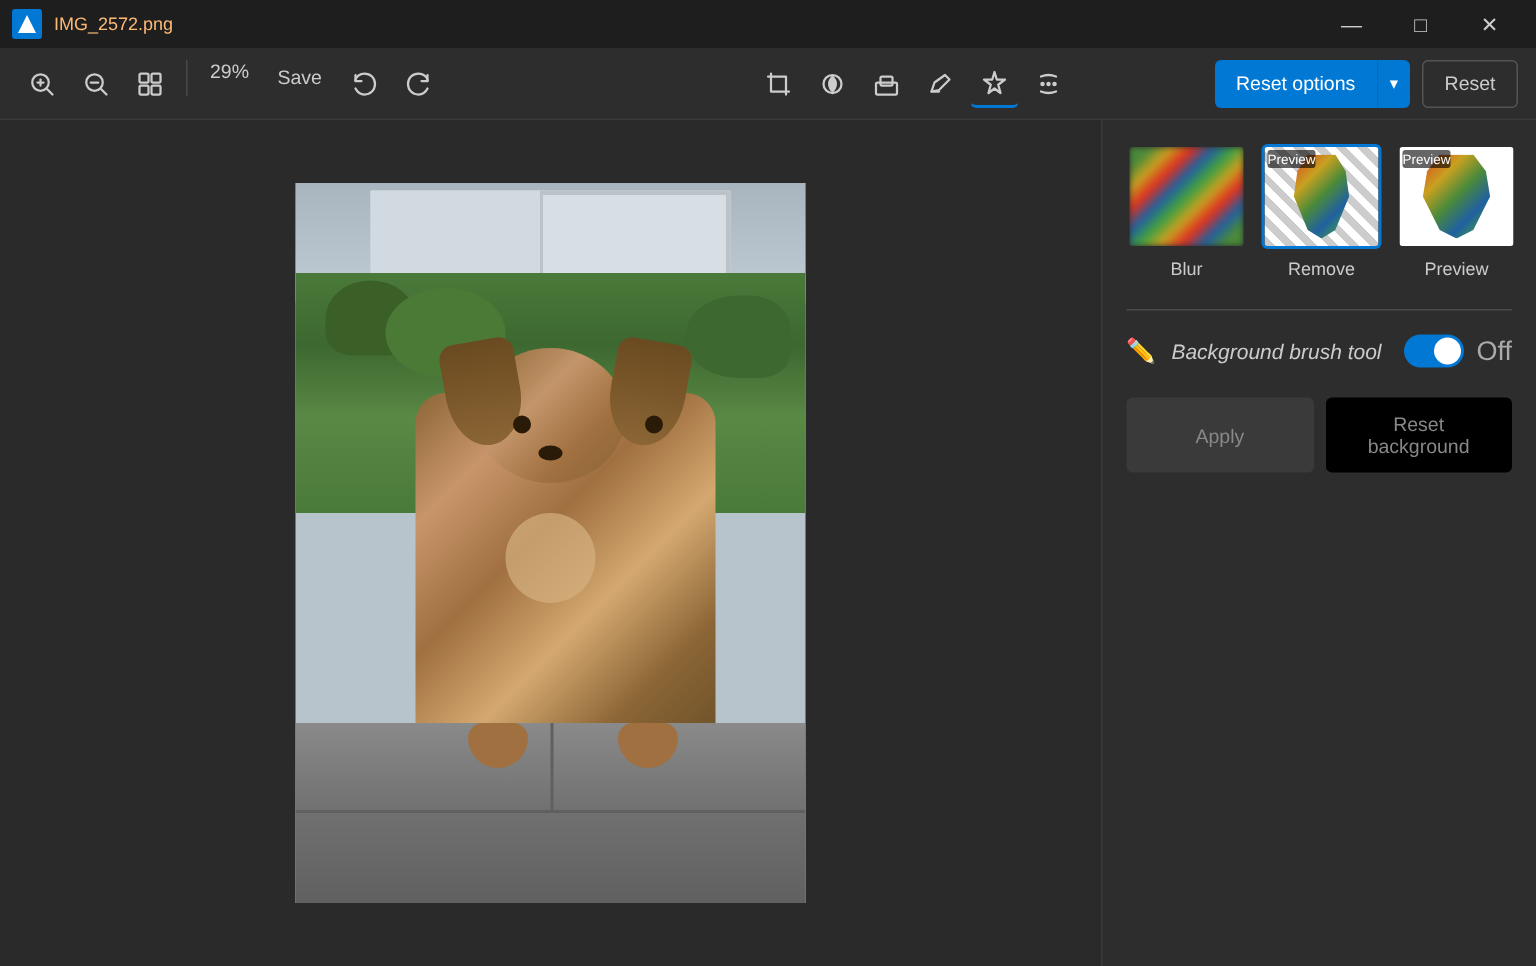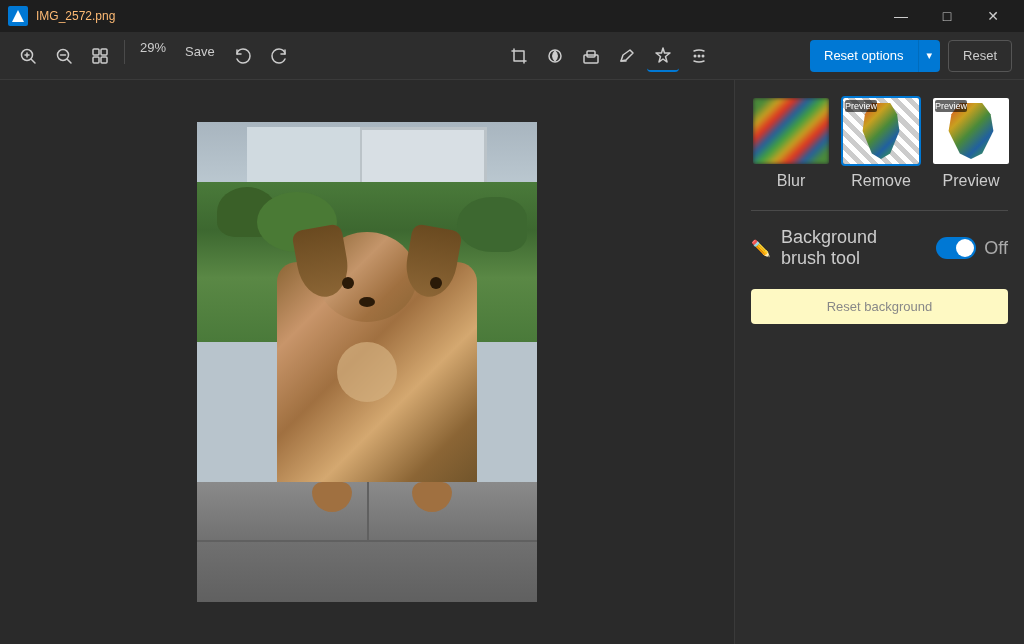--- a/index.html
+++ b/index.html
@@ -234,21 +234,21 @@
       overflow: hidden;
       position: relative;
     }
 
     .bg-option-thumb.selected {
       border-color: #0078d4;
     }
 
     .bg-option-label {
       color: #cccccc;
-      font-size: 16px;
+      font-size: 12px;
     }
 
     
     .parrot-blur {
       width: 100%;
       height: 100%;
       background: linear-gradient(135deg,
         #4a8a3a 10%, #c8a020 20%, #e03020 30%,
         #2060a0 40%, #40a040 50%,
         #c8a020 60%, #e03020 70%,
@@ -327,22 +327,23 @@
       margin-bottom: 20px;
     }
 
     .brush-icon {
       color: #aaaaaa;
       font-size: 16px;
     }
 
     .brush-label {
       color: #cccccc;
-      font-size: 18px;
-      flex: 1;
+      font-size: 14px;
+      flex: 1;
+      font-style: italic;
     }
 
     .toggle-container {
       display: flex;
       align-items: center;
       gap: 8px;
     }
 
     .toggle {
       width: 40px;
@@ -380,21 +381,21 @@
       border: none;
       color: #888888;
       font-size: 13px;
       border-radius: 4px;
       cursor: pointer;
     }
 
     .reset-bg-btn {
       flex: 1;
       padding: 10px;
-      background: #fef9c3;
+      background: #000000;
       border: none;
       color: #888888;
       font-size: 13px;
       border-radius: 4px;
       cursor: pointer;
     }
 
     
     .icon-svg {
       width: 18px;
@@ -611,17 +612,18 @@
       <span class="brush-label">Background brush tool</span>
       <div class="toggle-container">
         <div class="toggle">
           <div class="toggle-knob"></div>
         </div>
         <span class="toggle-label">Off</span>
       </div>
     </div>
 
     <div class="action-buttons">
+      <button class="apply-btn">Apply</button>
       <button class="reset-bg-btn">Reset background</button>
     </div>
 
   </div>
 </div>
 
 </body></html>

